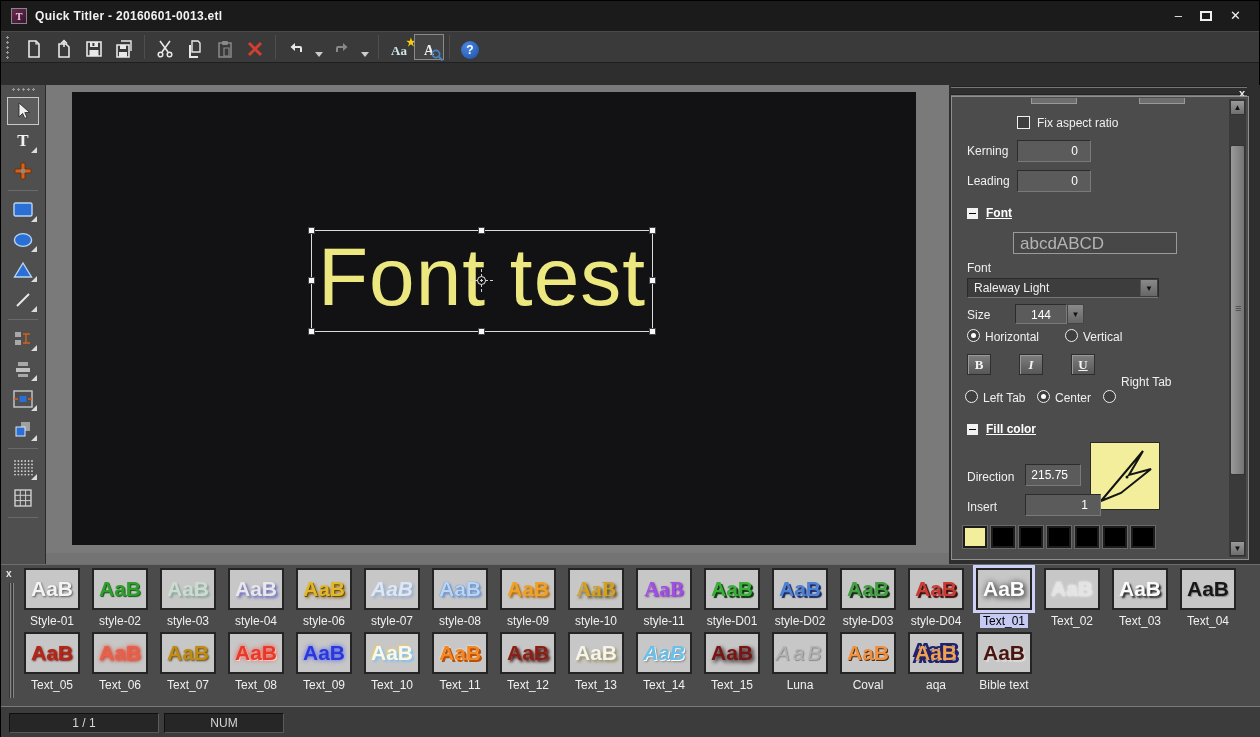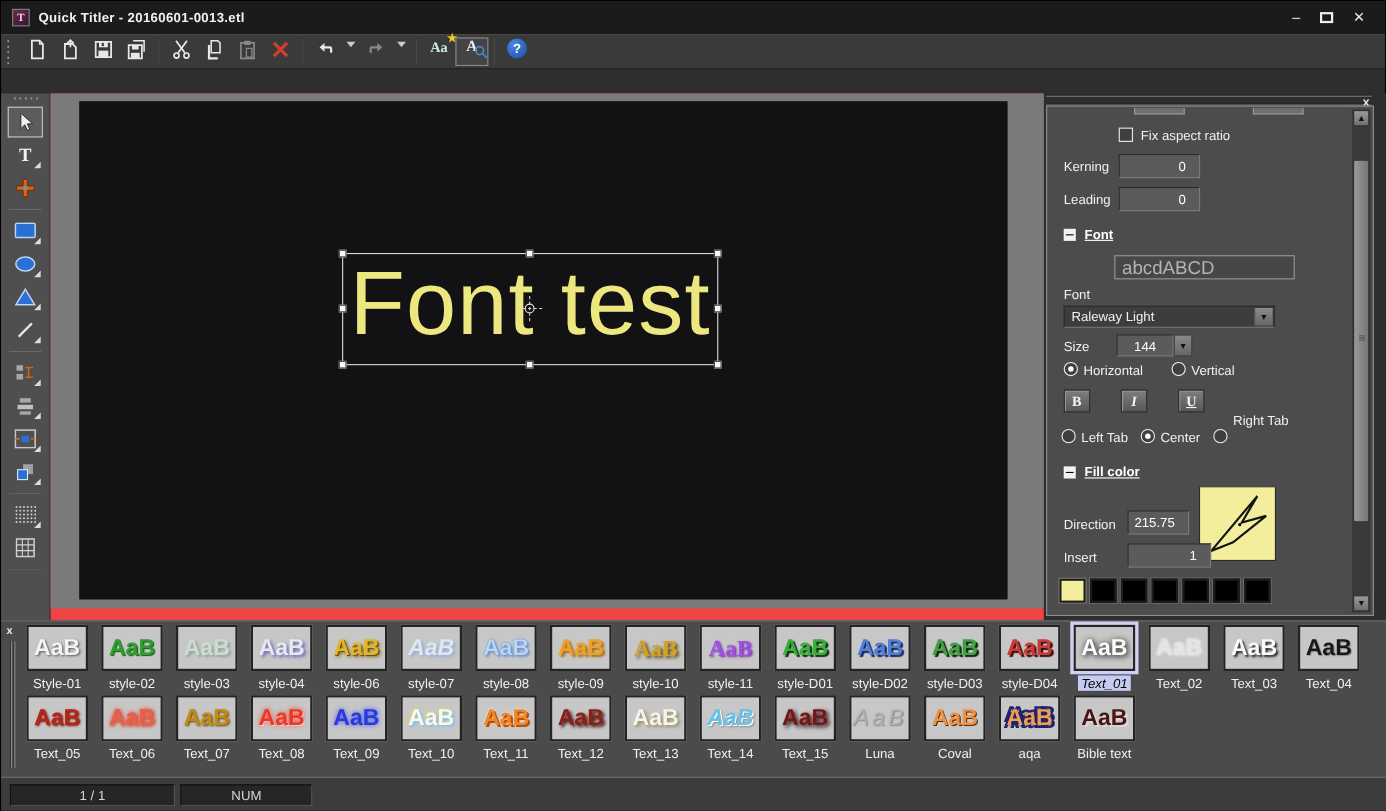--- a/index.html
+++ b/index.html
@@ -19,21 +19,21 @@
   
   .menubar { height:22px; background:#1d1d1d; display:flex; align-items:center; padding-left:18px; border-bottom:1px solid #151515; }
   .mi { display:inline-block; color:#ececec; padding:2px 13px; }
   .mi::first-letter { text-decoration:underline; }
 
   
   .toolbar { height:32px; background:#3a3a3a; border-top:1px solid #4a4a4a; border-bottom:1px solid #1f1f1f;
              display:flex; align-items:center; padding-left:4px; }
   .drag-dots { width:6px; height:24px; margin-right:8px;
     background-image:radial-gradient(circle,#9a9a9a 1px,transparent 1.2px); background-size:5px 5px; }
-  .tbtn { width:30px; height:26px; display:flex; align-items:flex-start; justify-content:center; background:transparent; border:1px solid transparent; position:relative; }
+  .tbtn { width:30px; height:26px; display:flex; align-items:flex-end; justify-content:center; background:transparent; border:1px solid transparent; position:relative; }
   .tbtn.narrow { width:16px; }
   .tbtn.active { border:1px solid #8a8a8a; background:#444; }
   .tbtn.disabled { opacity:.45; filter:grayscale(1); }
   .tsep { width:1px; height:24px; background:#242424; border-right:1px solid #4e4e4e; margin:0 5px; }
   .ticon { display:flex; align-items:center; justify-content:center; }
   .ico-style { position:relative; font:bold 13px "Liberation Serif",serif; color:#cfe6e6; }
   .ico-style i { position:absolute; top:-7px; right:-9px; font-style:normal; color:#f2cc1a; font-size:11px; text-shadow:0 0 1px #000; }
   .ico-find { position:relative; font:bold 14px "Liberation Serif",serif; color:#f0f0f0; }
   .ico-find svg { position:absolute; right:-10px; bottom:-3px; }
   .ico-help { width:18px; height:18px; border-radius:50%; background:radial-gradient(circle at 35% 30%,#4a86e0,#1c4fa8); color:#fff; font:bold 12px "Liberation Sans",sans-serif;
@@ -46,21 +46,21 @@
   .palette { width:45px; background:#4f4f4f; border-right:1px solid #2a2a2a; display:flex; flex-direction:column; align-items:center; padding-top:2px; }
   .pal-dots { width:24px; height:5px; margin-bottom:4px;
     background-image:radial-gradient(circle,#9a9a9a 1px,transparent 1.2px); background-size:5px 5px; }
   .ptool { width:32px; height:28px; display:flex; align-items:center; justify-content:center; position:relative; margin:1px 0; }
   .ptool.selected { border:1px solid #c8c8c8; background:#5c5c5c; }
   .ptool .fly { position:absolute; right:2px; bottom:2px; width:0; height:0; border-bottom:6px solid #dcdcdc; border-left:6px solid transparent; }
   .psep { width:30px; height:1px; background:#2a2a2a; border-bottom:1px solid #6a6a6a; margin:4px 0; }
   .ptool-T { font:bold 17px "Liberation Serif",serif; color:#f2f2f2; }
 
   
-  .canvas-area { flex:1; position:relative; background:#ef4444; }
+  .canvas-area { flex:1; position:relative; background:#737373; }
   .viewport { position:absolute; left:0; top:0; right:0; bottom:11px; background:#7a7a7a; }
   .page { position:absolute; left:26px; top:7px; right:33px; bottom:8px; background:#121114; }
   .selection { position:absolute; left:239px; top:138px; width:342px; height:102px; border:1px solid #dcdcdc; }
   .canvas-text { position:absolute; left:0; top:-4px; width:100%; height:100%; display:flex; align-items:center; justify-content:center;
                  font-family:"Liberation Sans",sans-serif; font-weight:300; font-size:82px; letter-spacing:1px; color:#ece87f; white-space:nowrap; }
   .handle { position:absolute; width:7px; height:7px; background:#f8f8f8; border:1px solid #444; }
   .h-nw{left:-4px;top:-4px}.h-n{left:calc(50% - 4px);top:-4px}.h-ne{right:-4px;top:-4px}
   .h-w{left:-4px;top:calc(50% - 4px)}.h-e{right:-4px;top:calc(50% - 4px)}
   .h-sw{left:-4px;bottom:-4px}.h-s{left:calc(50% - 4px);bottom:-4px}.h-se{right:-4px;bottom:-4px}
   .center-mark { position:absolute; left:50%; top:50%; width:9px; height:9px; margin:-5px 0 0 -5px; border:1px solid #e8e8e8; border-radius:50%; }
@@ -106,21 +106,21 @@
   .gallery { position:absolute; top:563px; left:0; width:1260px; height:142px; background:#4b4b4b; border-top:1px solid #6e6e6e; }
   .gal-close { position:absolute; left:5px; top:3px; font:bold 10px "Liberation Sans",sans-serif; color:#e8e8e8; }
   .gal-grab { position:absolute; left:8px; top:18px; bottom:8px; width:5px; border-left:2px groove #888; border-right:2px groove #888; }
   .gal-rows { position:absolute; left:22px; top:3px; }
   .gal-row { display:flex; margin-bottom:4px; }
   .gitem { width:58px; margin-right:10px; display:flex; flex-direction:column; align-items:center; }
   .gswatch { width:56px; height:42px; background:#c7c7c7; border:2px solid #242424; display:flex; align-items:center; justify-content:center;
              font-weight:bold; font-size:21px; overflow:hidden; }
   .gitem.selected .gswatch { outline:3px solid #cdd1f8; outline-offset:0; }
   .glabel { margin-top:4px; font-size:12px; color:#f0f0f0; padding:0 3px; white-space:nowrap; }
-  .gitem.selected .glabel { background:#c6cbf4; color:#000;font-style:italic; }
+  .gitem.selected .glabel { background:#c6cbf4; color:#000; }
 
   
   .statusbar { position:absolute; top:705px; left:0; width:1260px; height:32px; background:#3c3c3c; border-top:1px solid #7a7a7a; display:flex; align-items:center; padding:0 8px; gap:5px; }
   .scell { height:20px; background:#262626; border:1px solid #101010; border-bottom-color:#5a5a5a; border-right-color:#5a5a5a; color:#d6d6d6; display:flex; align-items:center; padding:0 8px; }
   .scell.grow { flex:1; }
   .scell.mid { width:150px; justify-content:center; }
   .scell.num { width:120px; justify-content:center; }
 </style>
 </head>
 <body>

